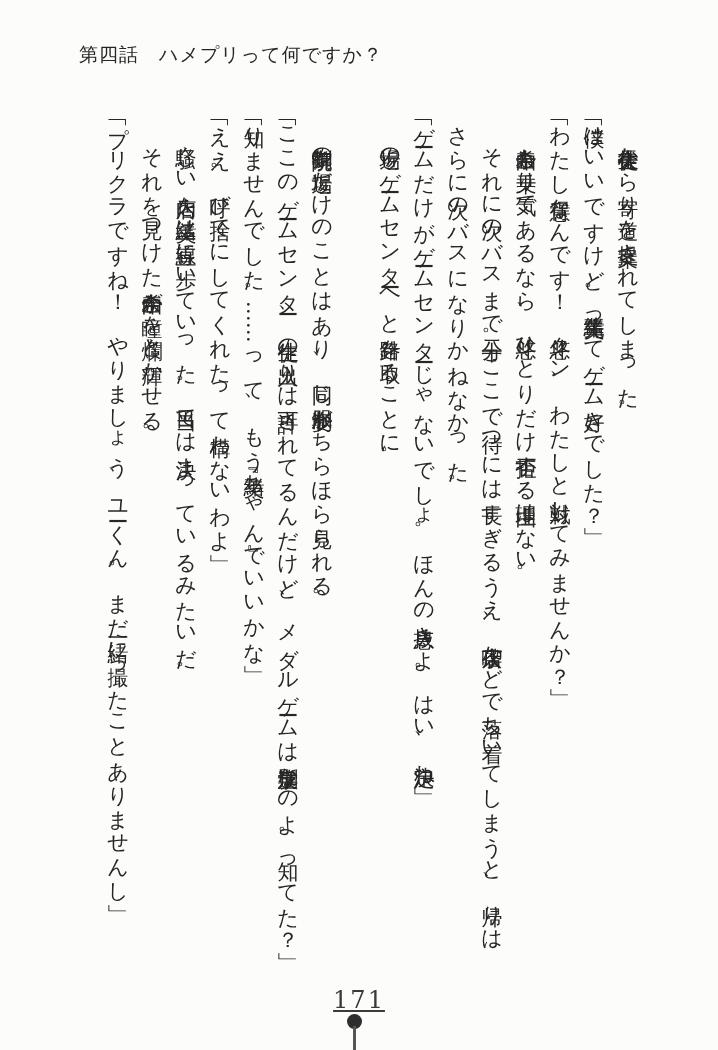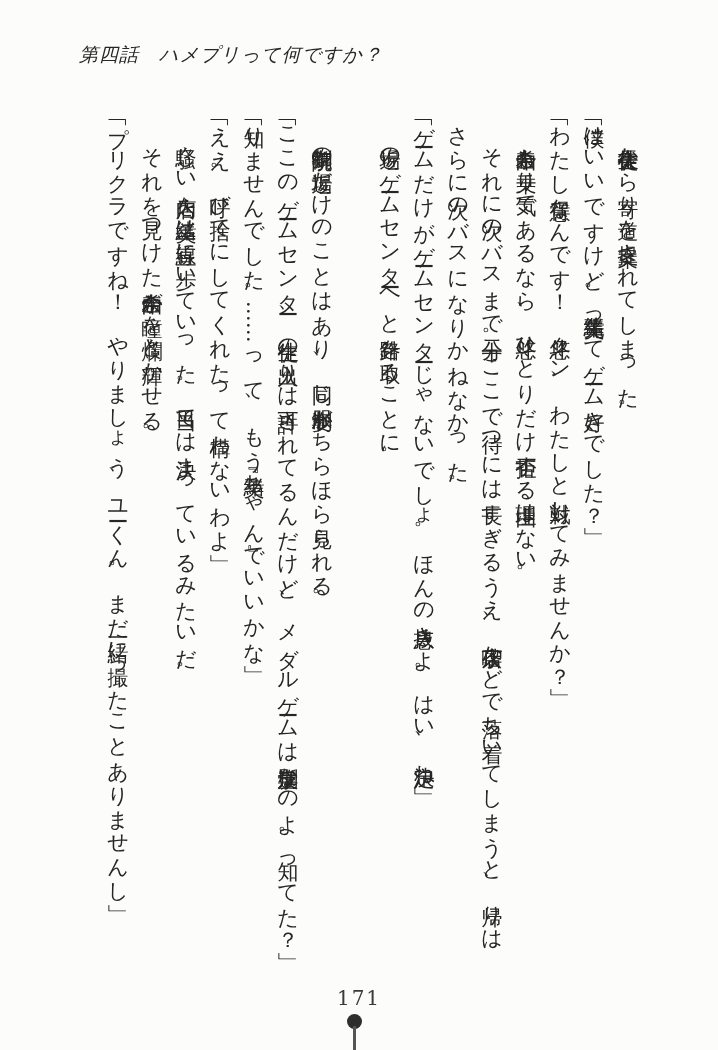--- a/index.html
+++ b/index.html
@@ -12,43 +12,43 @@
     background: var(--background, #fcfcfb);
     color: var(--text, #262626);
     font-family: "DejaVu Serif", "Liberation Serif", serif;
   }
   .chapter-header {
     position: absolute;
     left: 79px; top: 42px;
     font-size: 19px;
     letter-spacing: 1px;
     white-space: nowrap;
-    font-style: italic;
   }
   .text-block {
     position: absolute;
     top: 112px; right: 73px;
     width: 578px; height: 842px;
     writing-mode: vertical-rl;
     font-size: 21px;
   }
   .text-block p {
     margin: 0; padding: 0;
     line-height: 34px;
   }
   .para-indent { text-indent: 1em; }
   .para-blank { width: 34px; }
   .page-number {
     position: absolute;
     left: 0; top: 986px;
     width: 100%;
     text-align: center;
-    font-size: 20px;
+    font-size: 24px;
     letter-spacing: 2px;
     color: #3a3a3a;
+    text-decoration: underline;
   }
   .mark-dot {
     position: absolute;
     left: 347px; top: 1014px;
     width: 15px; height: 15px;
     border-radius: 50%;
     background: #2e2e2e;
   }
   .mark-stem {
     position: absolute;

